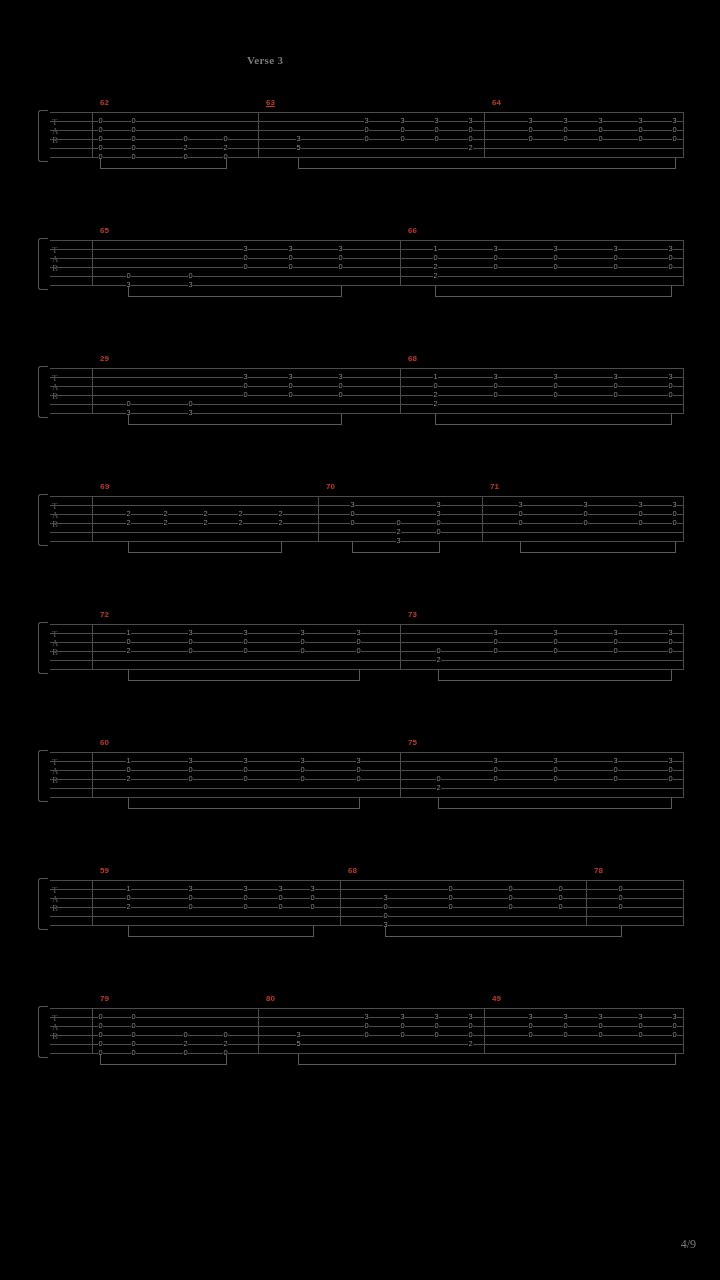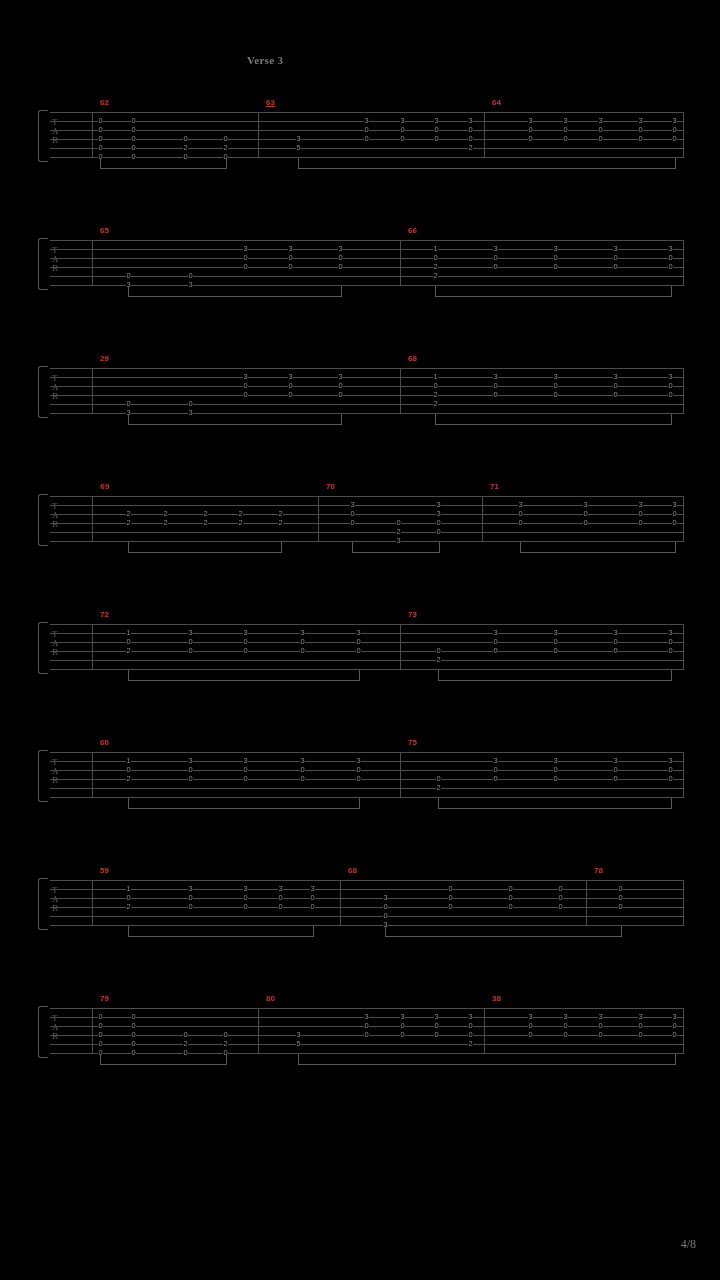--- a/index.html
+++ b/index.html
@@ -534,21 +534,21 @@
           <div class="line l2"></div>
           <div class="line l3"></div>
           <div class="line l4"></div>
           <div class="line l5"></div>
         </div>
         <div class="barline" style="left: 54px;"></div>
         <div class="measure-num" style="left: 62px; top: 2px;">79</div>
         <div class="barline" style="left: 220px;"></div>
         <div class="measure-num" style="left: 228px; top: 2px;">80</div>
         <div class="barline" style="left: 446px;"></div>
-        <div class="measure-num" style="left: 454px; top: 2px;">38</div>
+        <div class="measure-num" style="left: 454px; top: 2px;">49</div>
         <div class="barline" style="left: 645px;"></div>
         <div class="fret" style="left: 60px; top: 21px;">0</div>
         <div class="fret" style="left: 60px; top: 30px;">0</div>
         <div class="fret" style="left: 60px; top: 39px;">0</div>
         <div class="fret" style="left: 60px; top: 48px;">0</div>
         <div class="fret" style="left: 60px; top: 57px;">0</div>
         <div class="fret" style="left: 93px; top: 21px;">0</div>
         <div class="fret" style="left: 93px; top: 30px;">0</div>
         <div class="fret" style="left: 93px; top: 39px;">0</div>
         <div class="fret" style="left: 93px; top: 48px;">0</div>
@@ -587,14 +587,14 @@
         <div class="fret" style="left: 600px; top: 30px;">0</div>
         <div class="fret" style="left: 600px; top: 39px;">0</div>
         <div class="fret" style="left: 634px; top: 21px;">3</div>
         <div class="fret" style="left: 634px; top: 30px;">0</div>
         <div class="fret" style="left: 634px; top: 39px;">0</div>
         <div class="beamgroup" style="left: 62px; top: 62px; width: 125px;"></div>
         <div class="beamgroup" style="left: 260px; top: 62px; width: 376px;"></div>
       </div>
     </div>
 
-  <div class="page-number">4/8</div>
+  <div class="page-number">4/9</div>
 </div>
 
 </body></html>

